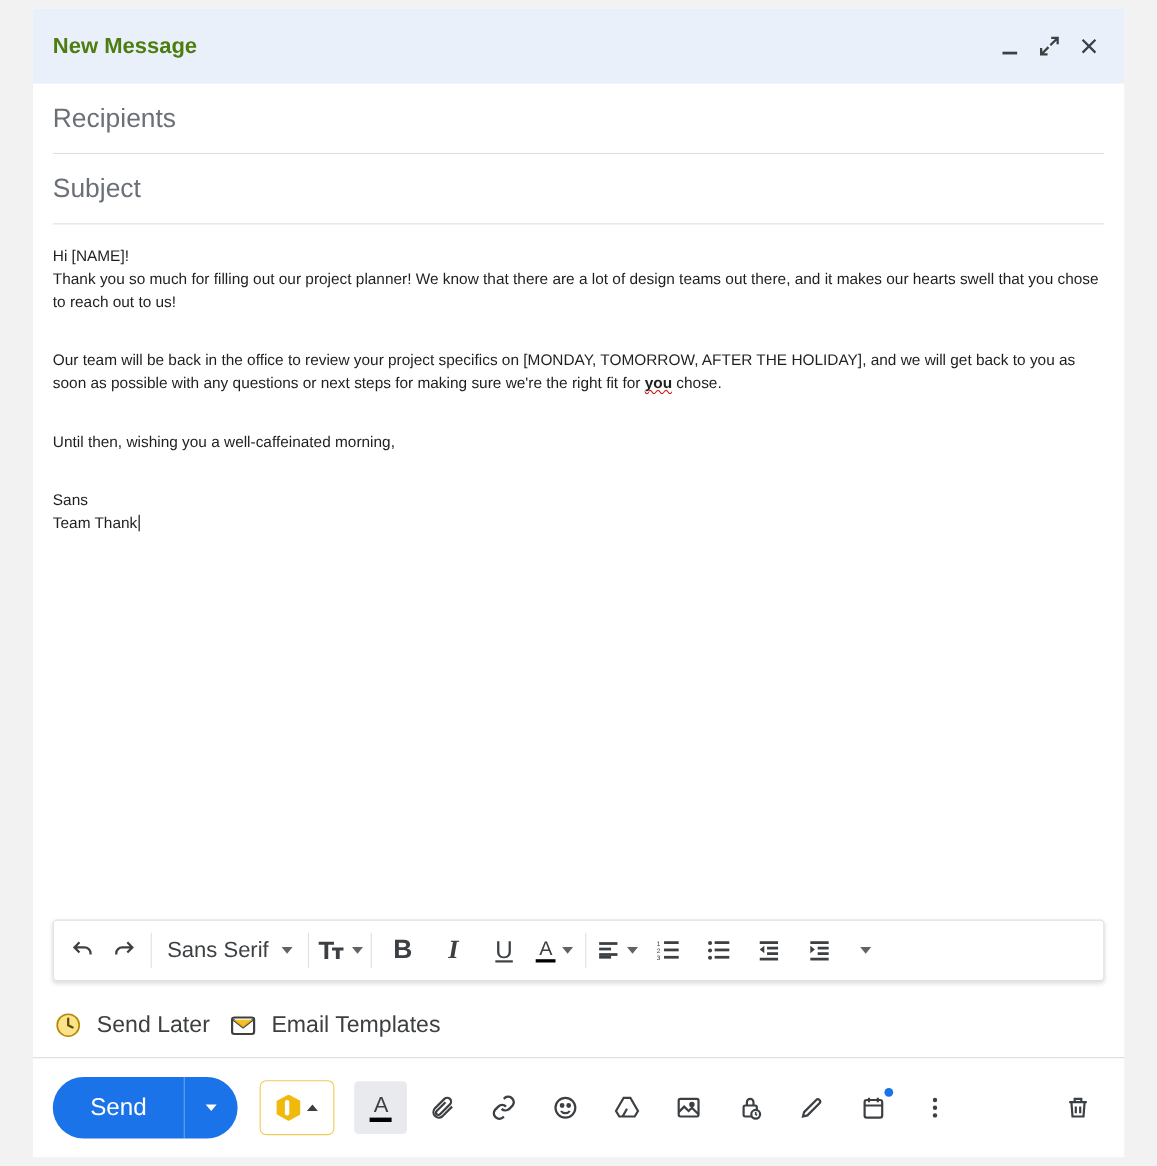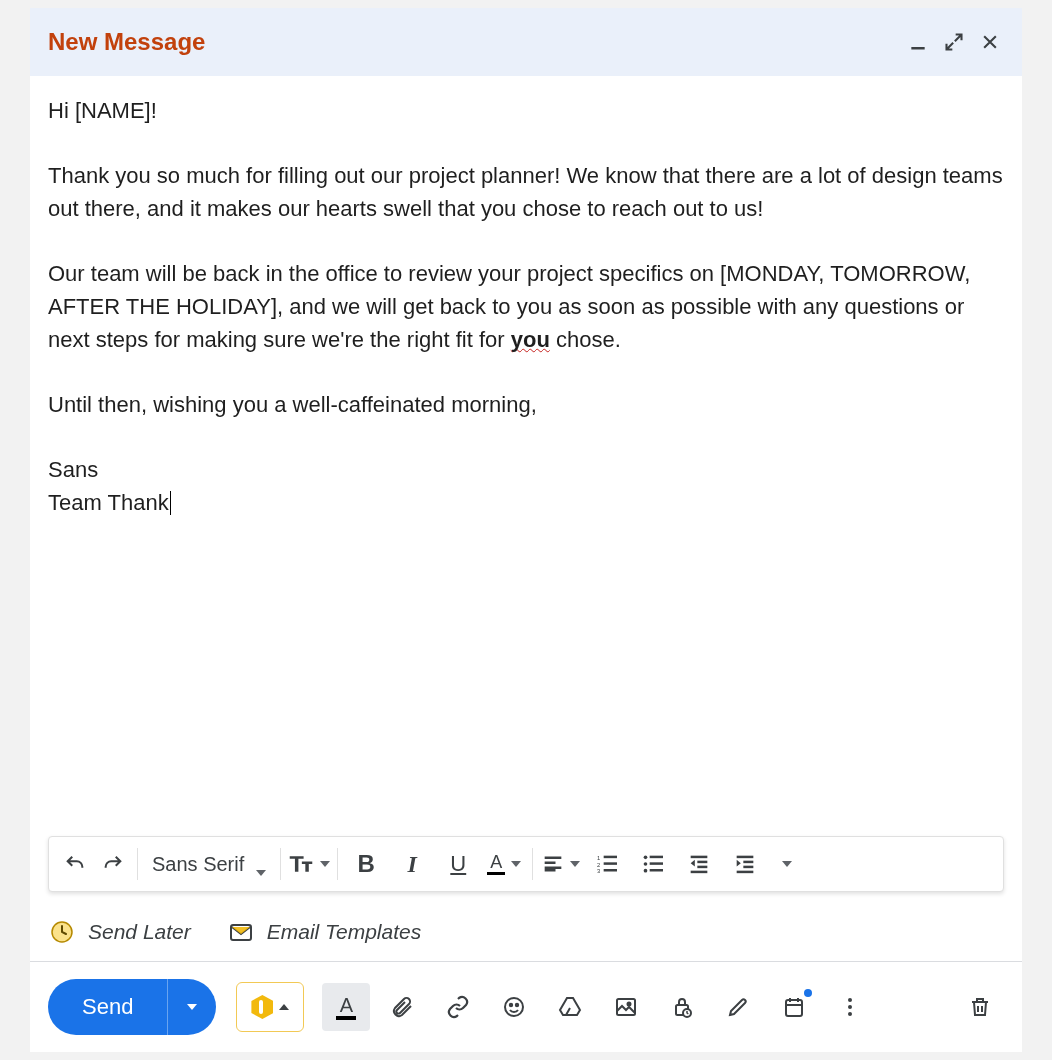--- a/index.html
+++ b/index.html
@@ -1,38 +1,38 @@
 <!DOCTYPE html>
 <html><head>
 <meta charset="utf-8">
 <style>
   * { box-sizing: border-box; margin: 0; padding: 0; }
   html, body { width: 1052px; height: 1060px; font-family: Arial, Helvetica, sans-serif; background: #f2f2f2; }
   .window { width: 992px; margin: 8px auto 0 auto; background: #fff; display: flex; flex-direction: column; height: 1044px; position: relative; }
   .hdr { background: #eaf0fa; height: 68px; display: flex; align-items: center; padding: 0 18px; }
-  .hdr-title { color: #c2410c; font-weight: 700; font-size: 24px; }
+  .hdr-title { color: #4d7c0f; font-weight: 700; font-size: 20px; }
   .hdr-spacer { flex: 1; }
   .hdr-icon { width: 28px; height: 28px; display: flex; align-items: center; justify-content: center; color: #3c4043; cursor: pointer; margin-left: 8px; }
   .hdr-icon svg { width: 20px; height: 20px; }
   .fields { padding: 0 18px; }
   .field-row { height: 64px; display: flex; align-items: center; border-bottom: 1px solid #e0e0e0; }
   .placeholder { color: #6b6f76; font-size: 24px; }
-  .body-area { padding: 18px 18px 0 18px; font-size: 22px; color: #1f1f1f; line-height: 1.5; flex: 0 0 auto; }
+  .body-area { padding: 18px 18px 0 18px; font-size: 14px; color: #1f1f1f; line-height: 1.5; flex: 0 0 auto; }
   .body-area p { margin-bottom: 32px; }
   .body-area p.tight { margin-bottom: 0; }
   .cursor { border-right: 1px solid #000; display: inline-block; height: 1.1em; vertical-align: text-bottom; margin-left: 1px; }
   .grow { flex: 1; }
   .fmt-bar-wrap { padding: 0 18px; }
   .fmt-bar { height: 56px; border: 1px solid #e0e0e0; border-radius: 4px; box-shadow: 0 2px 4px rgba(0,0,0,0.12); display: flex; align-items: center; padding: 0 8px; gap: 2px; background: #fff; }
   .fmt-btn { min-width: 44px; height: 44px; display: flex; align-items: center; justify-content: center; color: #3c4043; cursor: pointer; border-radius: 4px; }
   .fmt-small { min-width: 36px; }
   .fmt-divider { width: 1px; height: 32px; background: #e0e0e0; margin: 0 4px; }
-  .font-name { font-size: 20px; color: #3c4043; padding: 0 8px; display: flex; align-items: flex-end; gap: 12px; cursor: pointer; }
+  .font-name { font-size: 20px; color: #3c4043; padding: 0 8px; display: flex; align-items: center; gap: 12px; cursor: pointer; }
   .caret { width: 0; height: 0; border-left: 5px solid transparent; border-right: 5px solid transparent; border-top: 6px solid #5f6368; }
-  .ext-row { height: 60px; display: flex; align-items: center; padding: 0 18px; gap: 36px; border-bottom: 1px solid #dadce0; margin-top: 10px; font-style: italic; }
+  .ext-row { height: 60px; display: flex; align-items: center; padding: 0 18px; gap: 16px; border-bottom: 1px solid #dadce0; margin-top: 10px; }
   .ext-item { display: flex; align-items: center; gap: 12px; font-size: 21px; color: #3c4043; cursor: pointer; }
   .clock-icon-wrap { width: 28px; height: 28px; display: flex; align-items: center; justify-content: center; }
   .action-row { height: 90px; display: flex; align-items: center; padding: 0 18px; gap: 8px; }
   .send-btn { height: 56px; background: #1a73e8; border-radius: 28px; display: flex; align-items: center; color: #fff; font-weight: 500; font-size: 22px; overflow: hidden; cursor: pointer; }
   .send-main { padding: 2px 34px; border-right: 1px solid rgba(255,255,255,0.35); height: 100%; display: flex; align-items: center; }
   .send-drop { width: 48px; height: 100%; display: flex; align-items: center; justify-content: center; }
   .send-drop .caret { border-top-color: #fff; }
   .hex-box { width: 68px; height: 50px; border: 1px solid #f2c955; border-radius: 6px; display: flex; align-items: center; justify-content: center; gap: 6px; margin-left: 12px; cursor: pointer; }
   .hex { width: 22px; height: 24px; background: #f2b90d; clip-path: polygon(50% 0, 100% 25%, 100% 75%, 50% 100%, 0 75%, 0 25%); position: relative; }
   .hex::after { content: ""; position: absolute; left: 8px; top: 5px; width: 4px; height: 14px; background: #fff; border-radius: 2px; }
@@ -63,24 +63,32 @@
           <path d="M14 3h7v7M21 3l-8 8M10 21H3v-7M3 21l8-8"></path>
         </svg>
     </div>
     <div class="hdr-icon">
       <svg viewBox="0 0 24 24" stroke="currentColor" stroke-width="2.5">
           <path d="M5 5l14 14M19 5L5 19"></path>
         </svg>
     </div>
   </div>
 
+  <div class="fields">
+    <div class="field-row">
+      <span class="placeholder">Recipients</span>
+    </div>
+    <div class="field-row">
+      <span class="placeholder">Subject</span>
+    </div>
+  </div>
 
   <div class="body-area">
     <p class="tight">Hi [NAME]!</p>
-    <p style="margin-top:32px">Thank you so much for filling out our project planner! We know that there are a lot of design teams out there, and it makes our hearts swell that you chose to reach out to us!</p>
+    <p style="">Thank you so much for filling out our project planner! We know that there are a lot of design teams out there, and it makes our hearts swell that you chose to reach out to us!</p>
     <p><span>Our team will be back in the office to review your project specifics on [MONDAY, TOMORROW, AFTER THE HOLIDAY], and we will get back to you as soon as possible with any questions or next steps for making sure we're the right fit for </span><span class="wavy">you</span><span> chose.</span></p>
     <p>Until then, wishing you a well-caffeinated morning,</p>
     <p class="tight">Sans</p>
     <p class="tight"><span>Team Thank</span><span class="cursor"></span></p>
   </div>
 
   <div class="grow"></div>
 
   <div class="fmt-bar-wrap">
     <div class="fmt-bar">

